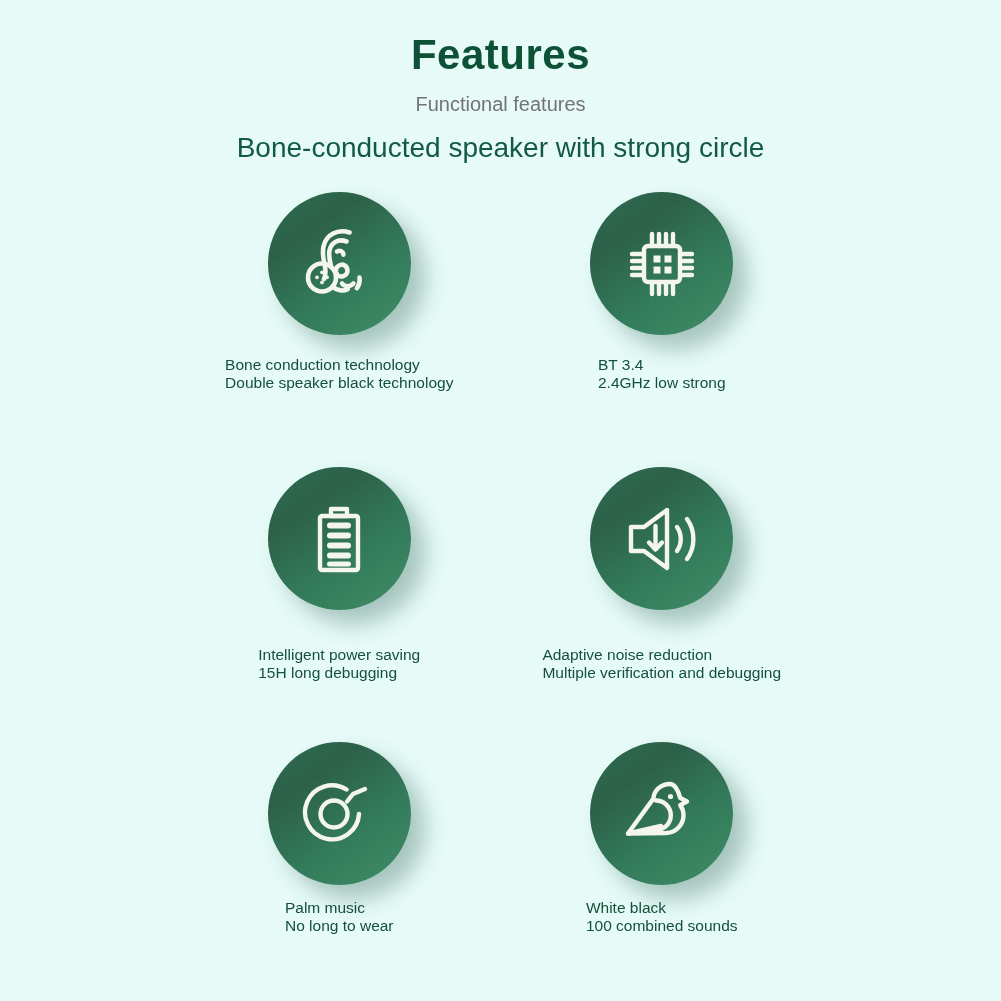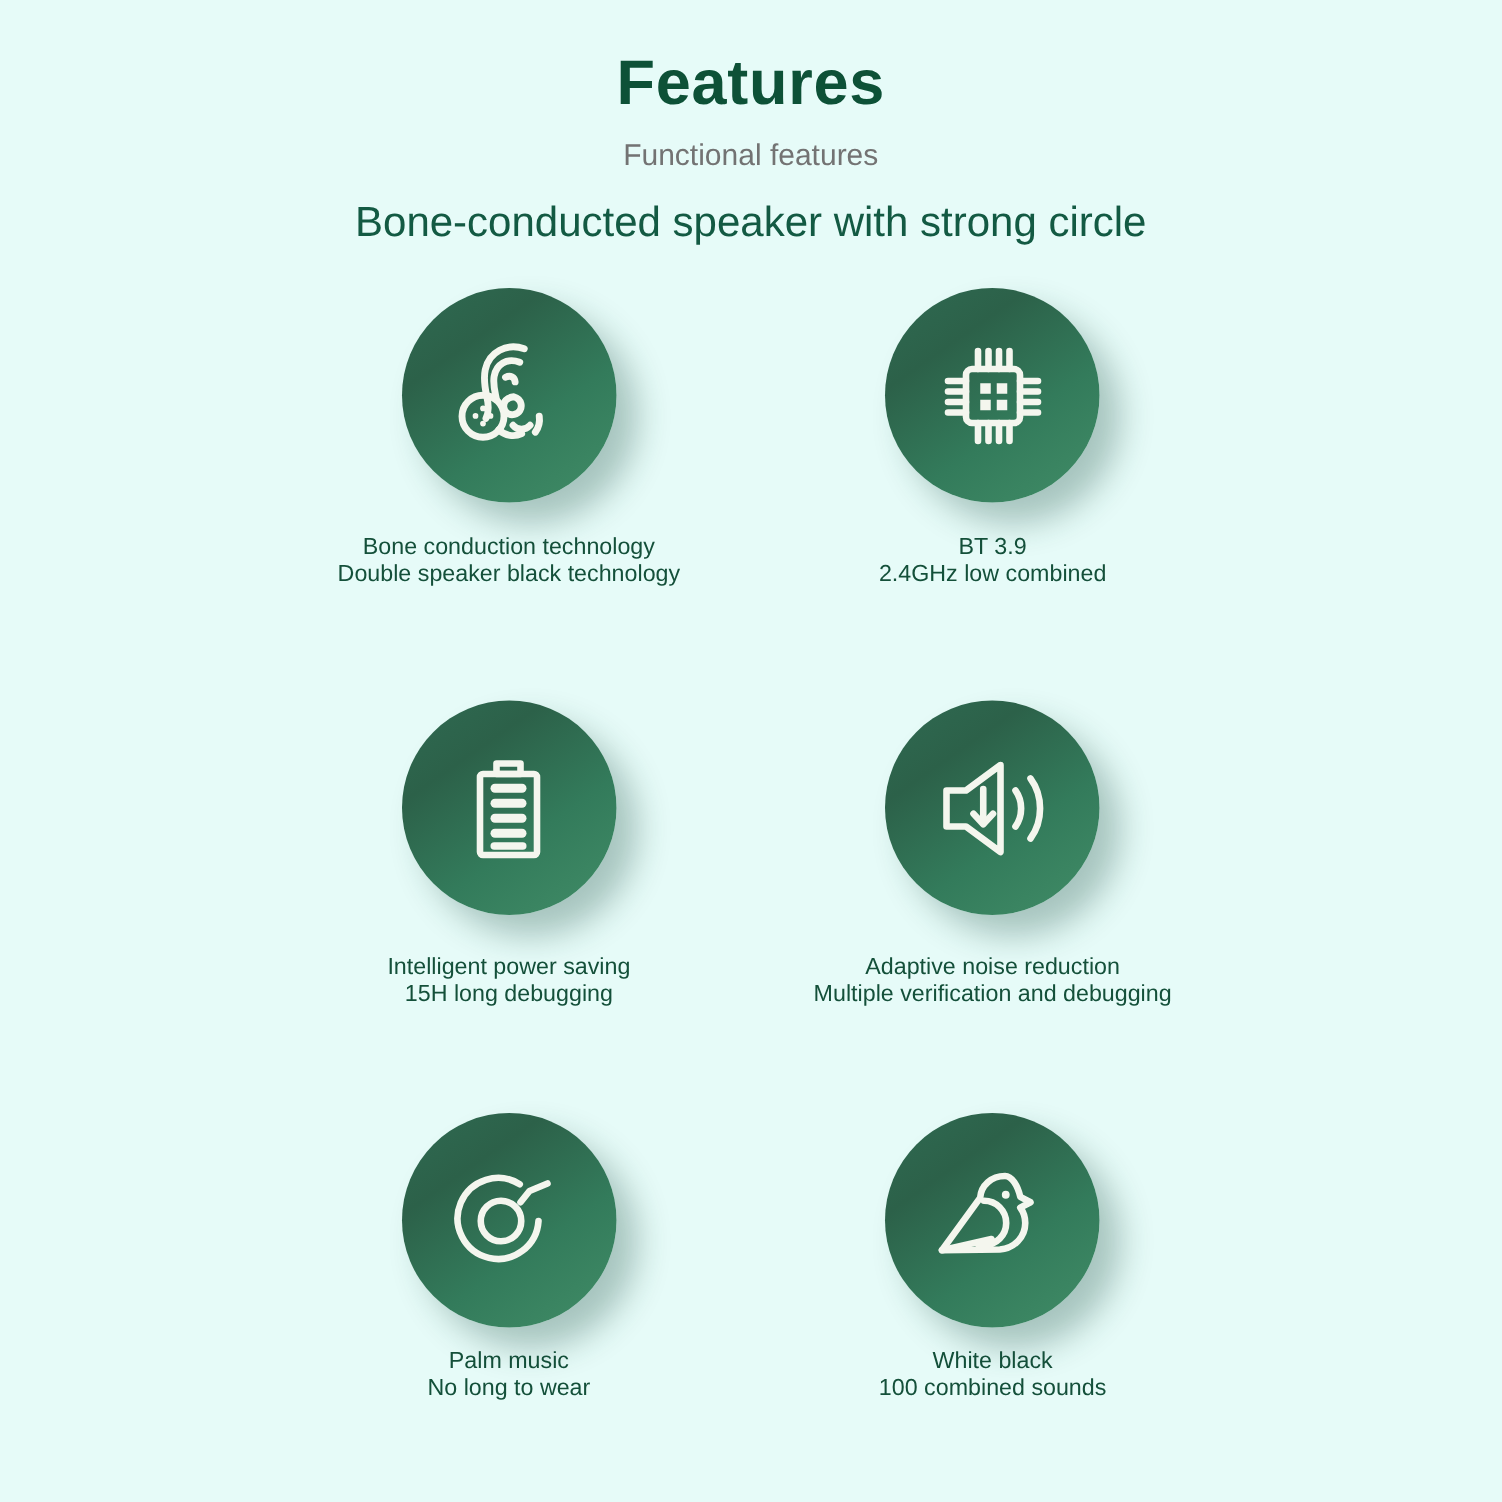--- a/index.html
+++ b/index.html
@@ -85,33 +85,32 @@
     align-items: center;
     justify-content: center;
     flex: 0 0 auto;
   }
   .badge svg {
     display: block;
   }
 
   .caption {
     margin-top: 22px;
-    text-align: center;
     color: #14503a;
     font-size: 15.5px;
     line-height: 1.17;
     white-space: nowrap;
   }
   .caption .l2 {
     display: block;
   }
 
   
   .row1 .caption { margin-top: 21px; }
-  .row2 .caption { margin-top: 26px; }
+  .row2 .caption { margin-top: 36px; }
   .row3 .caption { margin-top: 14px; }
 </style>
 </head>
 <body>
 
 <div class="page">
 
   <div class="header">
     <h1 class="title">Features</h1>
     <p class="subtitle">Functional features</p>
@@ -170,22 +169,22 @@
 
             <path d="M28 56v12M35 56v12M42 56v12M49 56v12"></path>
 
             <path d="M20 28H8M20 35H8M20 42H8M20 49H8"></path>
 
             <path d="M56 28h12M56 35h12M56 42h12M56 49h12"></path>
           </svg>
         </span>
       </div>
       <div class="caption">
-        <span>BT 3.9</span>
-        <span class="l2">2.4GHz low combined</span>
+        <span>BT 3.4</span>
+        <span class="l2">2.4GHz low strong</span>
       </div>
     </div>
 
     <div class="cell row2">
       <div class="badge">
         <span>
           <svg width="60" height="82" viewBox="0 0 60 82" fill="none" stroke="#f4f6ee" stroke-width="4.4" stroke-linecap="round" stroke-linejoin="round">
 
             <path d="M22 11h16v7H22z"></path>
 

